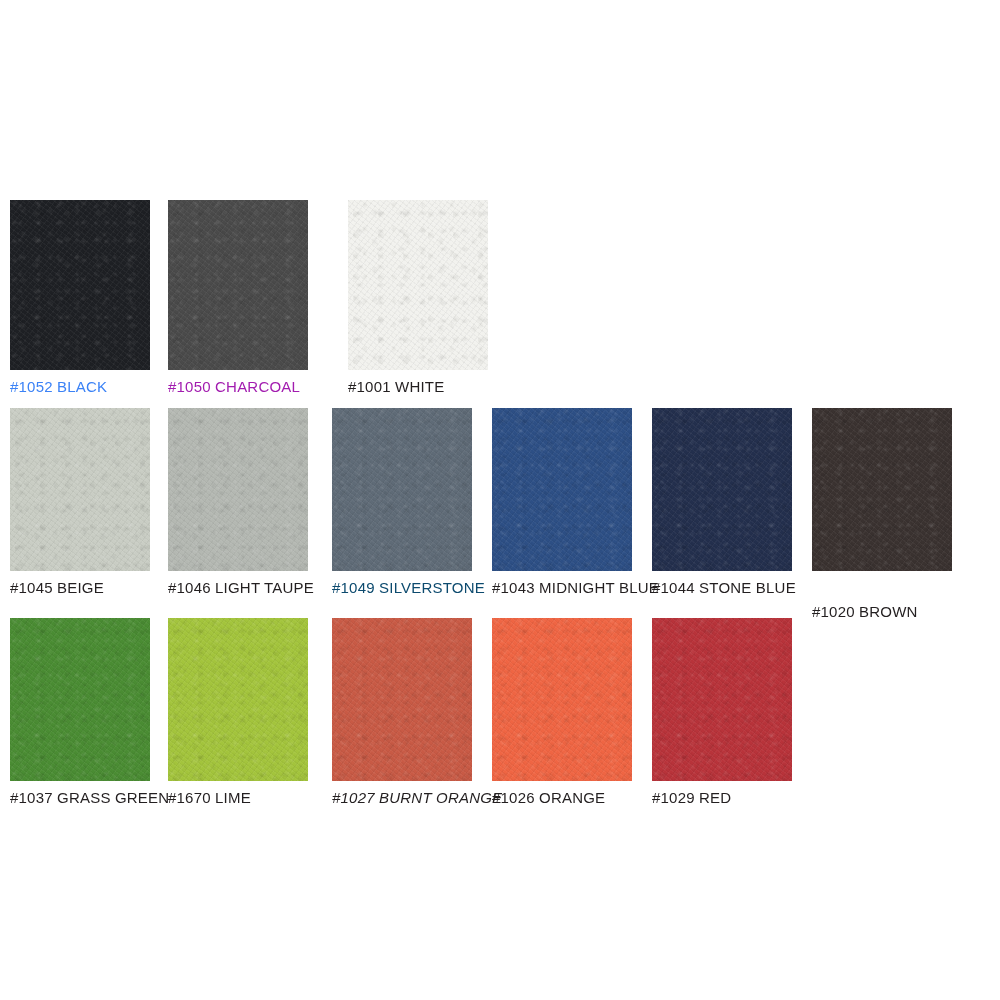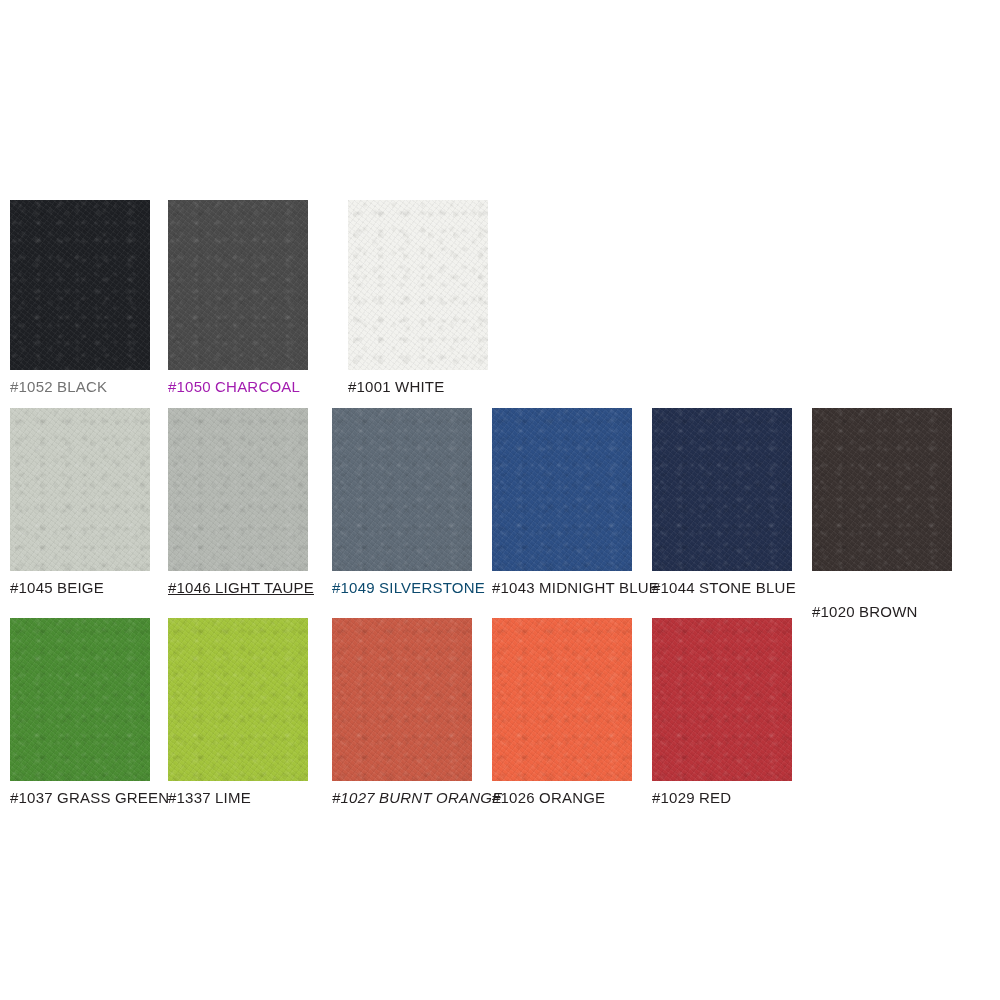--- a/index.html
+++ b/index.html
@@ -93,21 +93,21 @@
 <body>
 
 <div id="palette-sheet">
 
   <div class="swatch-row" id="row-neutrals-dark">
       <div class="swatch-cell" style="left: 10px;">
         <div class="swatch-chip" style="background: rgb(30, 32, 36);">
           <div class="grain"></div>
           <div class="grain-fine"></div>
         </div>
-        <div class="swatch-label" style="color: #737373;">#1052 BLACK</div>
+        <div class="swatch-label" style="color: #3b82f6;">#1052 BLACK</div>
       </div>
       <div class="swatch-cell" style="left: 168px;">
         <div class="swatch-chip" style="background: rgb(74, 74, 74);">
           <div class="grain"></div>
           <div class="grain-fine"></div>
         </div>
         <div class="swatch-label" style="color: #a21caf;">#1050 CHARCOAL</div>
       </div>
       <div class="swatch-cell" style="left: 348px;">
         <div class="swatch-chip" style="background: rgb(242, 242, 238);">
@@ -123,21 +123,21 @@
           <div class="grain"></div>
           <div class="grain-fine"></div>
         </div>
         <div class="swatch-label" style="color: rgb(35, 31, 32);">#1045 BEIGE</div>
       </div>
       <div class="swatch-cell" style="left: 168px;">
         <div class="swatch-chip" style="background: rgb(180, 184, 178);">
           <div class="grain"></div>
           <div class="grain-fine"></div>
         </div>
-        <div class="swatch-label" style="color: rgb(35, 31, 32); text-decoration: underline;">#1046 LIGHT TAUPE</div>
+        <div class="swatch-label" style="color: rgb(35, 31, 32);">#1046 LIGHT TAUPE</div>
       </div>
       <div class="swatch-cell" style="left: 332px;">
         <div class="swatch-chip" style="background: rgb(95, 107, 119);">
           <div class="grain"></div>
           <div class="grain-fine"></div>
         </div>
         <div class="swatch-label" style="color: #0c4a6e;">#1049 SILVERSTONE</div>
       </div>
       <div class="swatch-cell" style="left: 492px;">
         <div class="swatch-chip" style="background: rgb(45, 79, 133);">
@@ -167,21 +167,21 @@
           <div class="grain"></div>
           <div class="grain-fine"></div>
         </div>
         <div class="swatch-label" style="color: rgb(35, 31, 32);">#1037 GRASS GREEN</div>
       </div>
       <div class="swatch-cell" style="left: 168px;">
         <div class="swatch-chip" style="background: rgb(163, 196, 60);">
           <div class="grain"></div>
           <div class="grain-fine"></div>
         </div>
-        <div class="swatch-label" style="color: rgb(35, 31, 32);">#1337 LIME</div>
+        <div class="swatch-label" style="color: rgb(35, 31, 32);">#1670 LIME</div>
       </div>
       <div class="swatch-cell" style="left: 332px; font-style: italic;">
         <div class="swatch-chip" style="background: rgb(200, 90, 69);">
           <div class="grain"></div>
           <div class="grain-fine"></div>
         </div>
         <div class="swatch-label" style="color: rgb(35, 31, 32);">#1027 BURNT ORANGE</div>
       </div>
       <div class="swatch-cell" style="left: 492px;">
         <div class="swatch-chip" style="background: rgb(239, 101, 67);">

